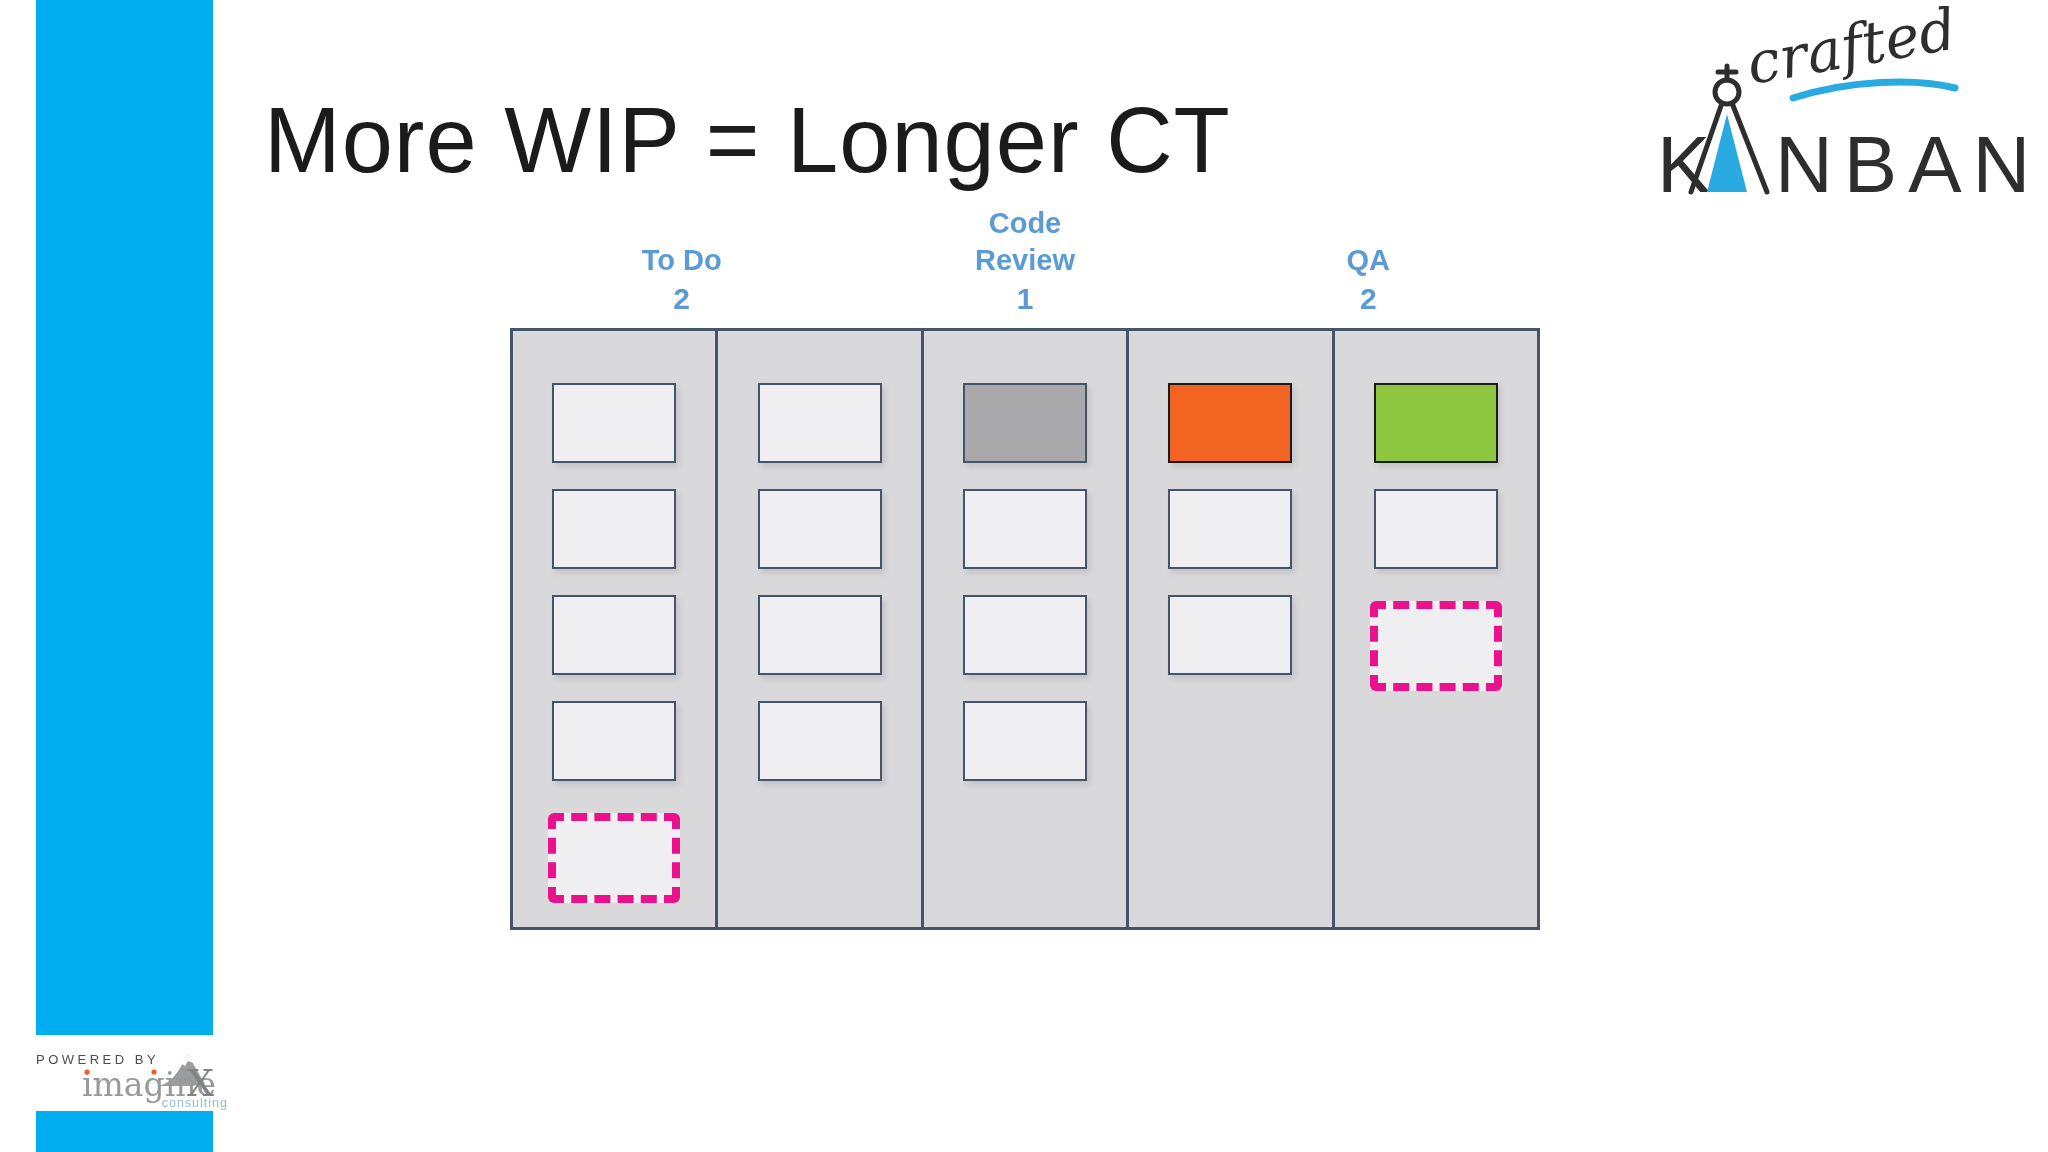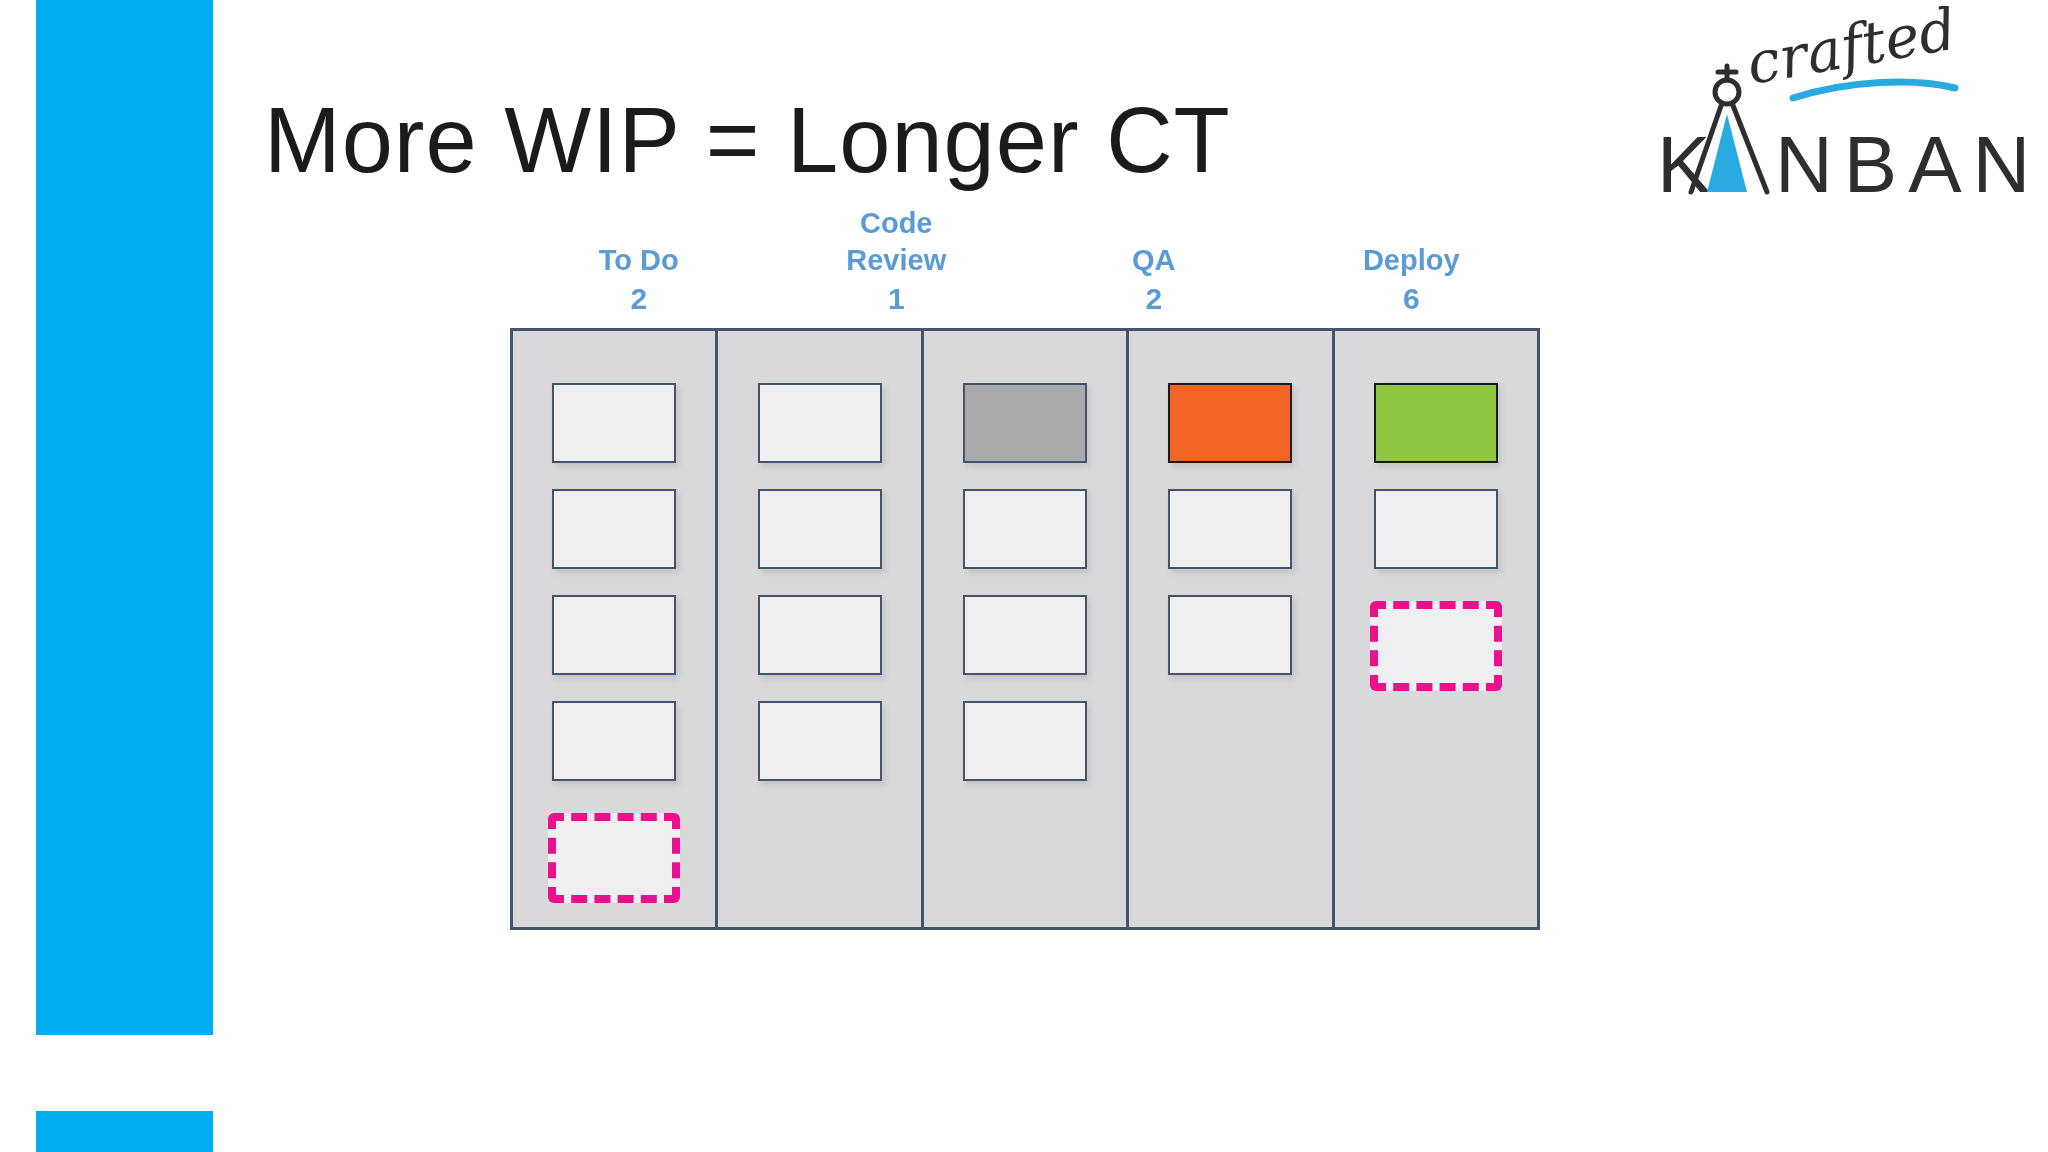--- a/index.html
+++ b/index.html
@@ -98,24 +98,20 @@
         <div class="hdr-wip">2</div>
       </div>
       <div class="hdr">
         <div class="hdr-label">Code Review</div>
         <div class="hdr-wip">1</div>
       </div>
       <div class="hdr">
         <div class="hdr-label">QA</div>
         <div class="hdr-wip">2</div>
       </div>
-      <div class="hdr">
-        <div class="hdr-label">Deploy</div>
-        <div class="hdr-wip">6</div>
-      </div>
     </div>
 
   <div class="board">
       <div class="col">
         <div class="card plain"></div>
         <div class="card plain"></div>
         <div class="card plain"></div>
         <div class="card plain"></div>
         <div class="card dashed"></div>
       </div>
@@ -136,14 +132,26 @@
         <div class="card plain"></div>
         <div class="card plain"></div>
       </div>
       <div class="col">
         <div class="card green"></div>
         <div class="card plain"></div>
         <div class="card dashed"></div>
       </div>
     </div>
 
+  <div class="footer-logo">
+    <svg width="204" height="68" viewBox="0 0 204 68">
+      <text x="6" y="22" font-family="Liberation Sans, sans-serif" font-size="13" letter-spacing="3.5" fill="#4D4D4F">POWERED BY</text>
+      <path d="M128,44 C138,42 144,36 150,26 L158,13 L175,42 L162,44 Z" fill="#9A9C9E"></path>
+      <path d="M152,22 L158,13 L163,21 L158,19 L155,24 Z" fill="#ffffff"></path>
+      <text x="52" y="54" font-family="DejaVu Serif, serif" font-size="33" fill="#97999B">imagine</text>
+      <circle cx="57" cy="30" r="2.6" fill="#F15A29"></circle>
+      <circle cx="124" cy="30" r="2.6" fill="#F15A29"></circle>
+      <text x="157" y="54" font-family="DejaVu Serif, serif" font-size="38" fill="#808285">X</text>
+      <text x="198" y="65" text-anchor="end" font-family="Liberation Sans, sans-serif" font-size="12.5" letter-spacing="1" fill="#92BCCE">consulting</text>
+    </svg>
+  </div>
 
 </div>
 
 </body></html>

